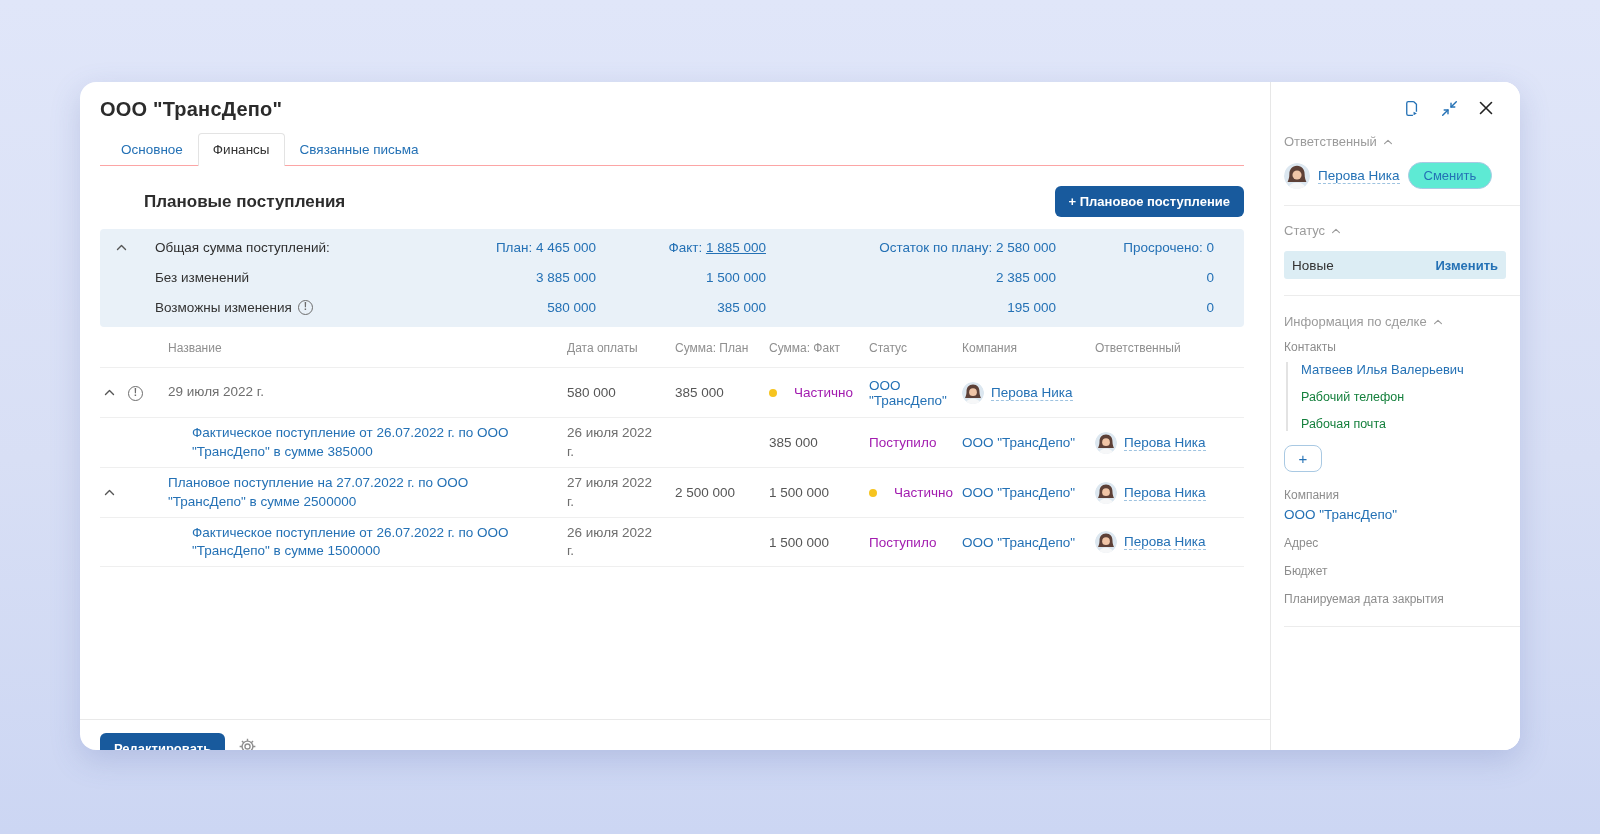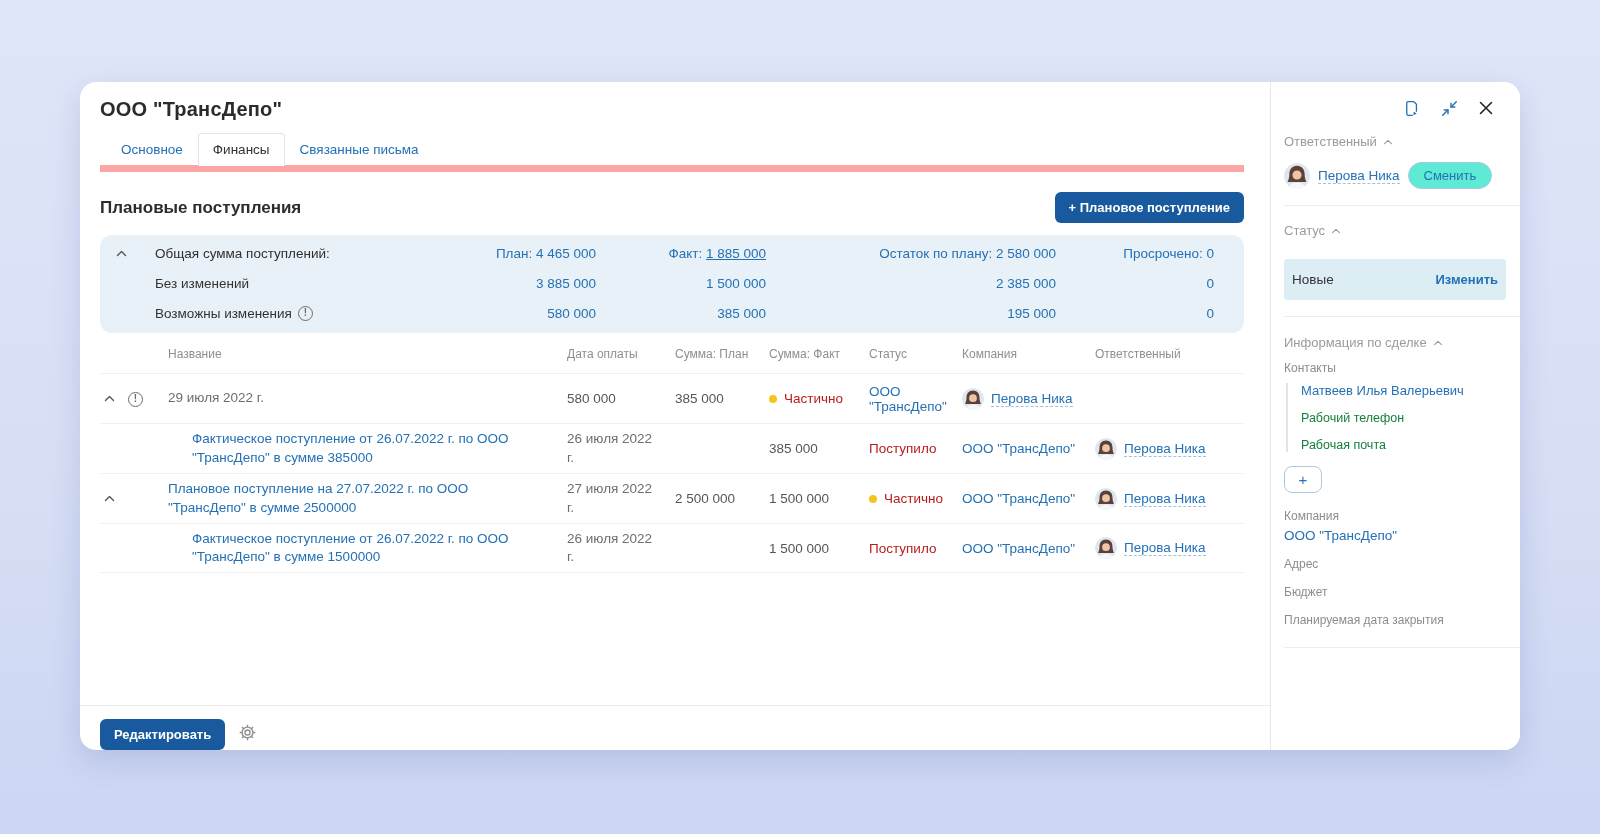--- a/index.html
+++ b/index.html
@@ -13,33 +13,33 @@
   .modal {
     position:absolute; left:80px; top:82px; width:1440px; height:668px;
     background:#fff; border-radius:16px;
     box-shadow:0 10px 30px rgba(80,100,170,.22);
     display:flex; overflow:hidden;
   }
   
   .main { flex:1; min-width:0; border-right:1px solid #e7e7e7; display:flex; flex-direction:column; }
   .main-header { padding:16px 26px 0 20px; }
   .win-title { font-size:20px; font-weight:700; color:#2b2b2b; letter-spacing:.2px; }
-  .tabs { display:flex; align-items:flex-end; margin-top:12px; border-bottom:7px solid #fca5a5; padding-left:6px; }
+  .tabs { display:flex; align-items:flex-end; margin-top:12px; border-bottom:1px solid #fca5a5; padding-left:6px; }
   .tab { font-size:13.5px; color:#2471b5; padding:8px 14px; cursor:pointer; border:1px solid transparent; border-bottom:none; position:relative; }
   .tab.active { color:#333; background:#fff; border-color:#e3e3e3; border-radius:4px 4px 0 0; margin-bottom:-1px; padding-bottom:9px; }
   .content { flex:1; padding:0 26px 0 20px; overflow:hidden; }
   .section-head { display:flex; justify-content:space-between; align-items:center; margin-top:20px; }
-  .section-title { font-size:17px; font-weight:700; color:#2d2d2d; }
+  .section-title { font-size:17px; font-weight:700; color:#2d2d2d;margin-left:44px; }
   .btn-primary {
     background:#185a9d; color:#fff; font-size:13px; font-weight:600;
     border:none; border-radius:6px; padding:8px 14px; cursor:pointer;
     font-family:inherit;
   }
   
-  .summary { margin-top:12px; background:#e9f1f8; border-radius:12px; padding:3px 0 5px; }
+  .summary { margin-top:12px; background:#e9f1f8; border-radius:4px; padding:3px 0 5px; }
   .sum-row { display:grid; grid-template-columns:43px 1fr 150px 170px 290px 158px; align-items:center; min-height:30px; padding:0 30px 0 12px; font-size:13.5px; }
   .sum-label { color:#333; }
   .sum-row.first .sum-label { font-weight:400; color:#2f2f2f; }
   .sum-num { text-align:right; color:#2471b5; white-space:nowrap; }
   .u { text-decoration:underline; }
   .chev { display:inline-flex; align-items:center; justify-content:center; width:18px; height:18px; cursor:pointer; }
   .info-ic {
     display:inline-flex; align-items:center; justify-content:center;
     width:15px; height:15px; border:1.2px solid #6d6d6d; border-radius:50%;
     font-size:10px; line-height:1; color:#6d6d6d; font-weight:700; cursor:pointer; flex:0 0 auto;
@@ -47,42 +47,42 @@
   .lbl-with-ic { display:inline-flex; align-items:center; gap:6px; }
   
   .tbl-head { display:grid; grid-template-columns:28px 40px 1fr 108px 94px 100px 93px 133px 149px; padding:14px 0 12px; font-size:12px; color:#8f8f8f; }
   .tbl-row  { display:grid; grid-template-columns:28px 40px 1fr 108px 94px 100px 93px 133px 149px; align-items:center; min-height:50px; border-top:1px solid #efefef; font-size:13.5px; padding:6px 0; }
   .tbl-row:last-of-type { border-bottom:1px solid #efefef; }
   .cell-name a, .link { color:#2471b5; text-decoration:none; cursor:pointer; }
   .cell-name { line-height:1.35; padding-right:18px; }
   .cell-name.child { padding-left:24px; }
   .cell-date { color:#6e6e6e; line-height:1.35; padding-right:14px; }
   .cell-sum  { color:#565656; }
-  .cell-status { display:flex; align-items:center; gap:7px; color:#b91c1c; }
+  .cell-status { display:flex; align-items:center; gap:17px; color:#a21caf; }
   .dot { width:8px; height:8px; border-radius:50%; background:#f6c41f; flex:0 0 auto; }
   .resp { display:flex; align-items:center; gap:7px; }
   .dashed-link { color:#2471b5; text-decoration:none; border-bottom:1px dashed #9ec3e0; cursor:pointer; white-space:nowrap; }
   .avatar { width:22px; height:22px; border-radius:50%; overflow:hidden; flex:0 0 auto; display:inline-block; }
   
-  .main-footer { border-top:1px solid #e9e9e9; padding:13px 0 0 20px; height:45px; display:flex; align-items:flex-start; gap:14px; }
+  .main-footer { border-top:1px solid #e9e9e9; padding:13px 0 0 20px; height:31px; display:flex; align-items:flex-start; gap:14px; }
   .gear-btn { background:none; border:none; cursor:pointer; padding:5px 0 0; }
   
   .side { width:249px; flex:0 0 249px; display:flex; flex-direction:column; background:#fff; }
   .side-icons { display:flex; justify-content:flex-end; align-items:center; gap:20px; padding:16px 26px 0 0; height:36px; }
   .icon-btn { background:none; border:none; cursor:pointer; padding:0; display:inline-flex; }
   .side-section { padding:0 14px 0 13px; }
   .side-label { font-size:13px; color:#9b9b9b; display:inline-flex; align-items:center; gap:6px; }
   .side-div { border-top:1px solid #ececec; margin:16px 0 0 13px; }
   .resp-line { display:flex; align-items:center; gap:8px; margin-top:12px; }
   .avatar.lg { width:26px; height:26px; }
   .btn-outline {
     background:#5eead4; color:#2471b5; font-size:13px; font-family:inherit;
     border:1px solid #a9c9e3; border-radius:16px; padding:5px 15px; cursor:pointer;
   }
-  .status-row { margin-top:20px; background:#dcedf4; border-radius:3px; height:41px; display:flex; align-items:center; justify-content:space-between; padding:0 8px; }
+  .status-row { margin-top:12px; background:#dcedf4; border-radius:3px; height:28px; display:flex; align-items:center; justify-content:space-between; padding:0 8px; }
   .status-val { font-size:13.5px; color:#333; }
   .link-strong { font-size:13px; font-weight:700; color:#2471b5; text-decoration:none; cursor:pointer; }
   .mini-label { font-size:12px; color:#8d8d8d; }
   .contacts-block { border-left:2px solid #e3e3e3; margin:8px 0 0 2px; padding-left:13px; display:flex; flex-direction:column; gap:13px; }
   .contact-link { font-size:13px; color:#2471b5; text-decoration:none; cursor:pointer; }
   .contact-muted { font-size:12.5px; color:#15803d; }
   .add-btn {
     margin-top:14px; width:38px; height:27px; background:#fff;
     border:1px solid #a9c9e3; border-radius:8px; color:#2471b5; font-size:15px; cursor:pointer;
   }

